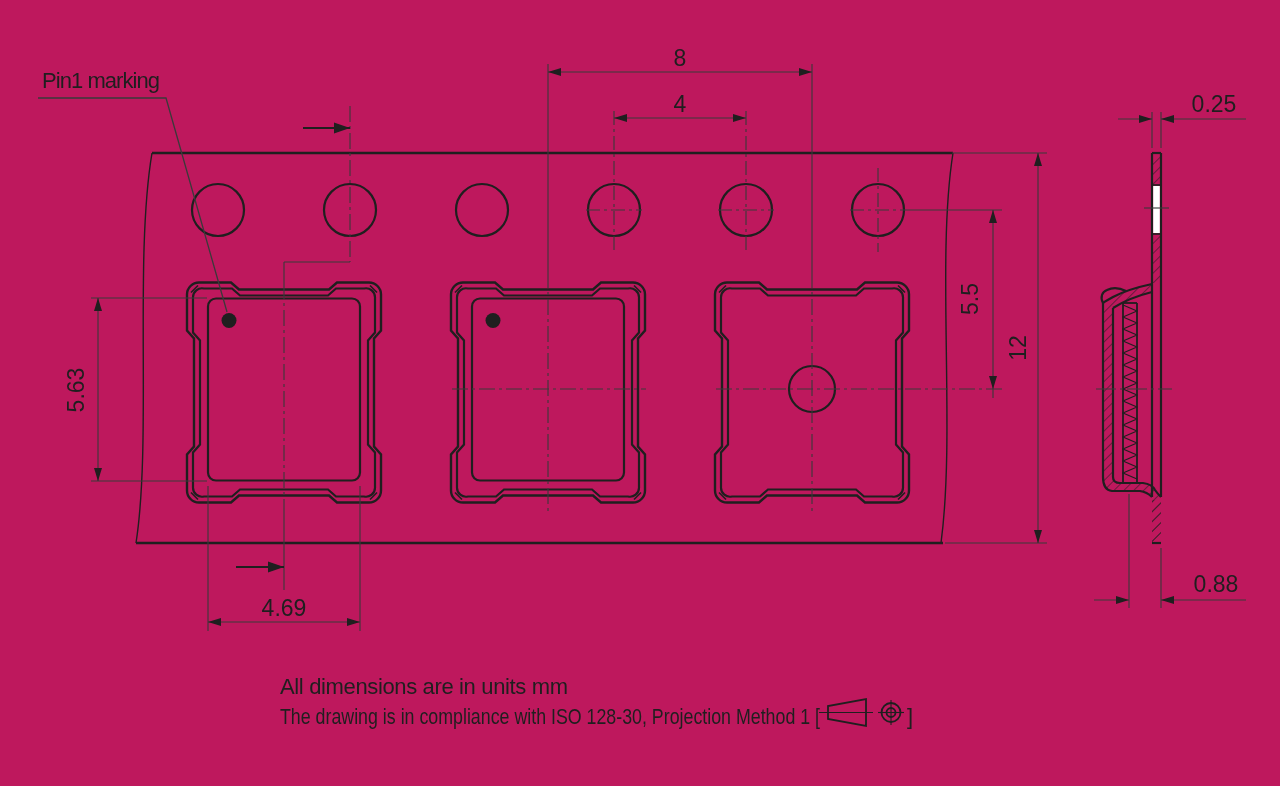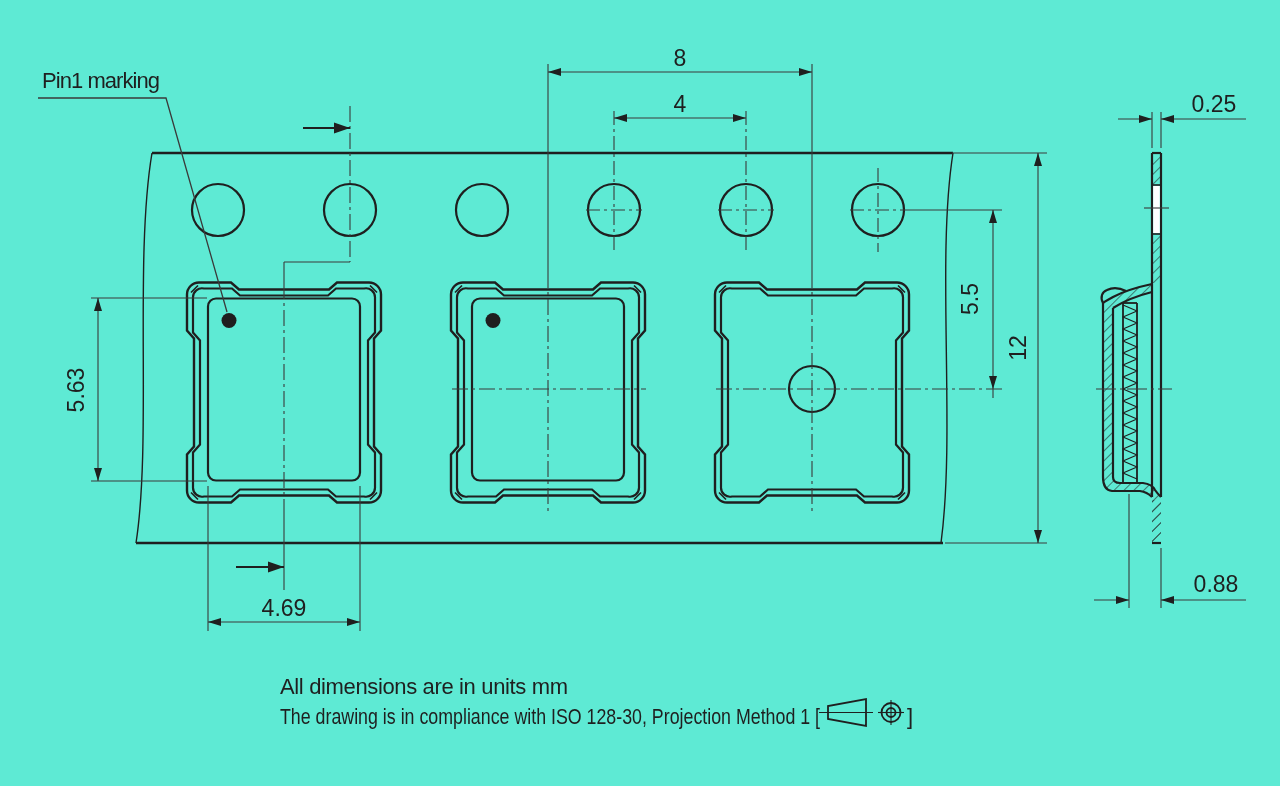--- a/index.html
+++ b/index.html
@@ -1,16 +1,16 @@
 <!DOCTYPE html>
 <html><head>
 <meta charset="utf-8">
 <style>
   html,body{margin:0;padding:0;background:#fff;}
-  .page{position:relative;width:1280px;height:786px;background:#5eead4;overflow:hidden;
+  .page{position:relative;width:1280px;height:786px;background:#be185d;overflow:hidden;
         font-family:"Liberation Sans", sans-serif;}
   svg{display:block}
   text{fill:#1f1f1f}
   .dimtxt{font-size:23px}
   .notetxt{font-size:22px}
   .lbltxt{font-size:22px}
 </style>
 </head>
 <body>
 

